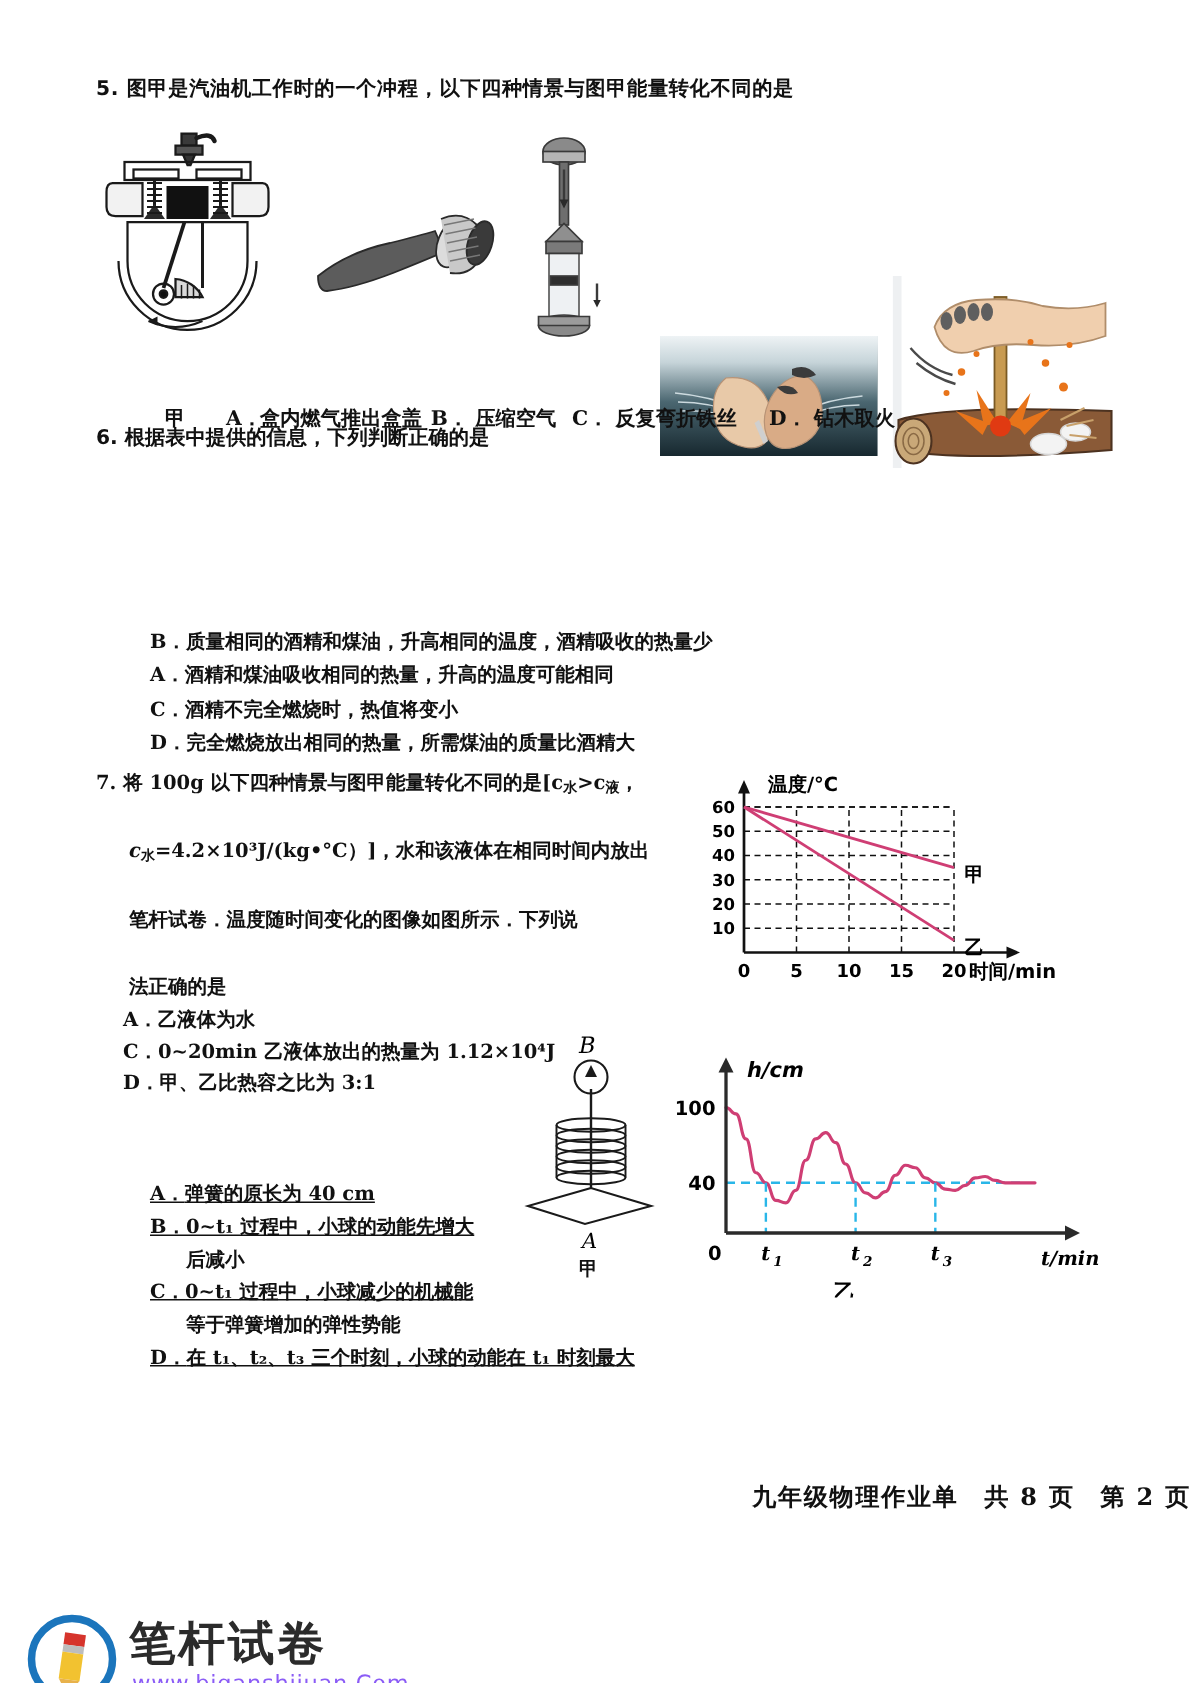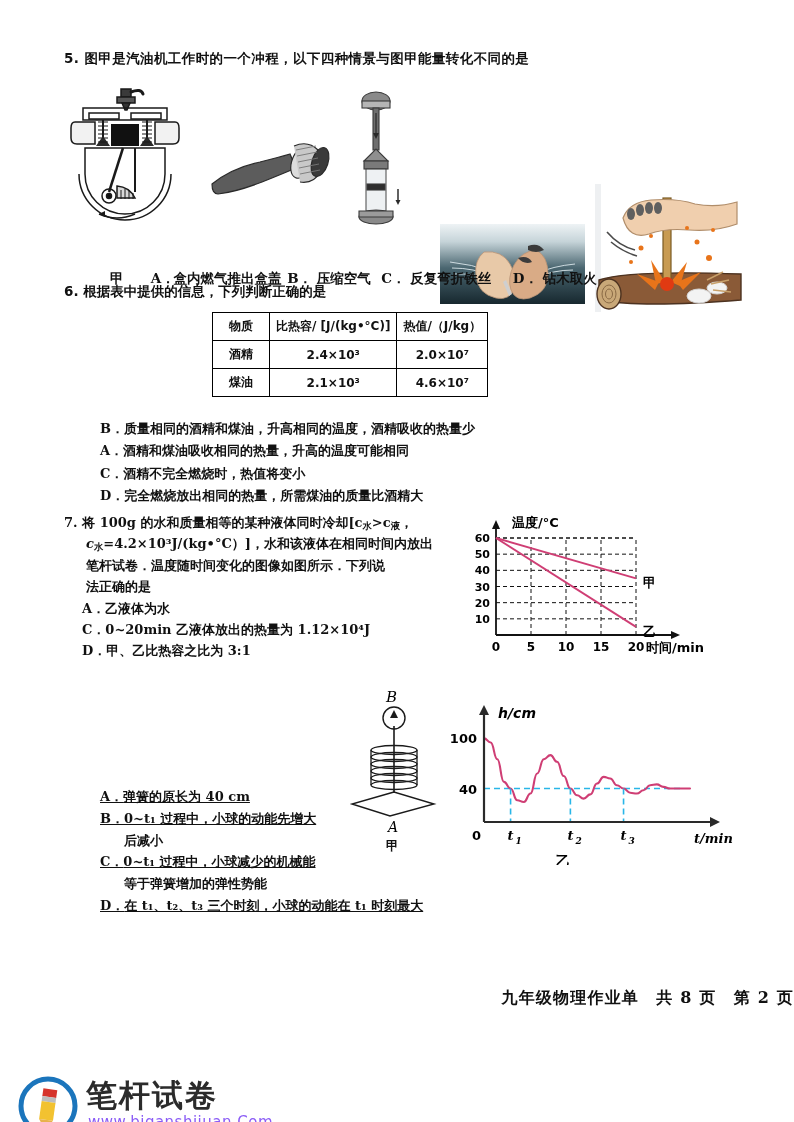--- a/index.html
+++ b/index.html
@@ -51,21 +51,21 @@
     border:1.3px solid #000;
     font-family:"DejaVu Sans","Liberation Sans",sans-serif;
     font-size:12px;font-weight:700;
     padding:5px 6px;text-align:center;white-space:nowrap;}
   #tbl th:first-child,#tbl td:first-child{width:44px;}
   #q6-options{position:absolute;left:100px;top:418px;width:640px;font-size:13px;font-weight:600;line-height:1.72;}
 
   
   #q7{position:absolute;left:64px;top:512px;width:400px;font-size:13px;font-weight:600;line-height:1.62;}
   #q7 .hang{padding-left:22px;text-indent:-22px;}
-  #q7 .ind{padding-left:22px;}
+  #q7 .ind{padding-left:22px;margin-top:24px;}
   #q7-options{margin-top:1px;}
   #q7-options div{padding-left:38px;text-indent:-20px;}
   #chart7{position:absolute;left:458px;top:505px;width:290px;height:165px;}
 
   
   #q8{position:absolute;left:64px;top:682px;width:330px;font-size:13px;font-weight:600;line-height:1.68;}
   #q8 .hang{padding-left:24px;text-indent:-24px;}
   #q8 .ind{padding-left:24px;}
   #q8-options{position:absolute;left:100px;top:786px;width:330px;font-size:13px;font-weight:600;line-height:1.68;}
   #q8-options .o{padding-left:24px;text-indent:-24px;text-decoration:underline;}
@@ -276,59 +276,40 @@
     <span>钻木取火</span>
   </div>
 
   <div id="q6">
     <div class="stem cn">
       <span>6.</span>
       <span>根据表中提供的信息，下列判断正确的是</span>
     </div>
   </div>
 
-  <table id="tbl">
-    <tbody>
-        <tr>
-      <th>物质</th>
-      <th>比热容/ [J/(kg•°C)]</th>
-      <th>热值/（J/kg）</th>
-    </tr>
-    <tr>
-      <td>酒精</td>
-      <td>2.4×10³</td>
-      <td>2.0×10⁷</td>
-    </tr>
-    <tr>
-      <td>煤油</td>
-      <td>2.1×10³</td>
-      <td>4.6×10⁷</td>
-    </tr>
-  </tbody>
-    </table>
 
   <div id="q6-options">
     <div>
       <span>B．</span><span>质量相同的酒精和煤油，升高相同的温度，酒精吸收的热量少</span>
     </div>
     <div>
       <span>A．</span><span>酒精和煤油吸收相同的热量，升高的温度可能相同</span>
     </div>
     <div>
       <span>C．</span><span>酒精不完全燃烧时，热值将变小</span>
     </div>
     <div>
       <span>D．</span><span>完全燃烧放出相同的热量，所需煤油的质量比酒精大</span>
     </div>
   </div>
 
   <div id="q7">
     <div class="hang">
       <span>7.</span>
-      <span>将 100g 的水和质量相等的某种液体同时冷却[c</span><span class="sub">水</span><span>&gt;c</span><span class="sub">液</span><span>，</span>
+      <span>将 100g 以下四种情景与图甲能量转化不同的是[c</span><span class="sub">水</span><span>&gt;c</span><span class="sub">液</span><span>，</span>
     </div>
     <div class="ind">
       <i>c</i><span class="sub">水</span><span>=4.2×10³J/(kg•°C）]，水和该液体在相同时间内放出</span>
     </div>
     <div class="ind">笔杆试卷．温度随时间变化的图像如图所示．下列说</div>
     <div class="ind">法正确的是</div>
     <div id="q7-options">
       <div><span>A．</span><span>乙液体为水</span></div>
       <div><span>C．</span><span>0~20min 乙液体放出的热量为 1.12×10⁴J</span></div>
       <div><span>D．</span><span>甲、乙比热容之比为 3:1</span></div>

